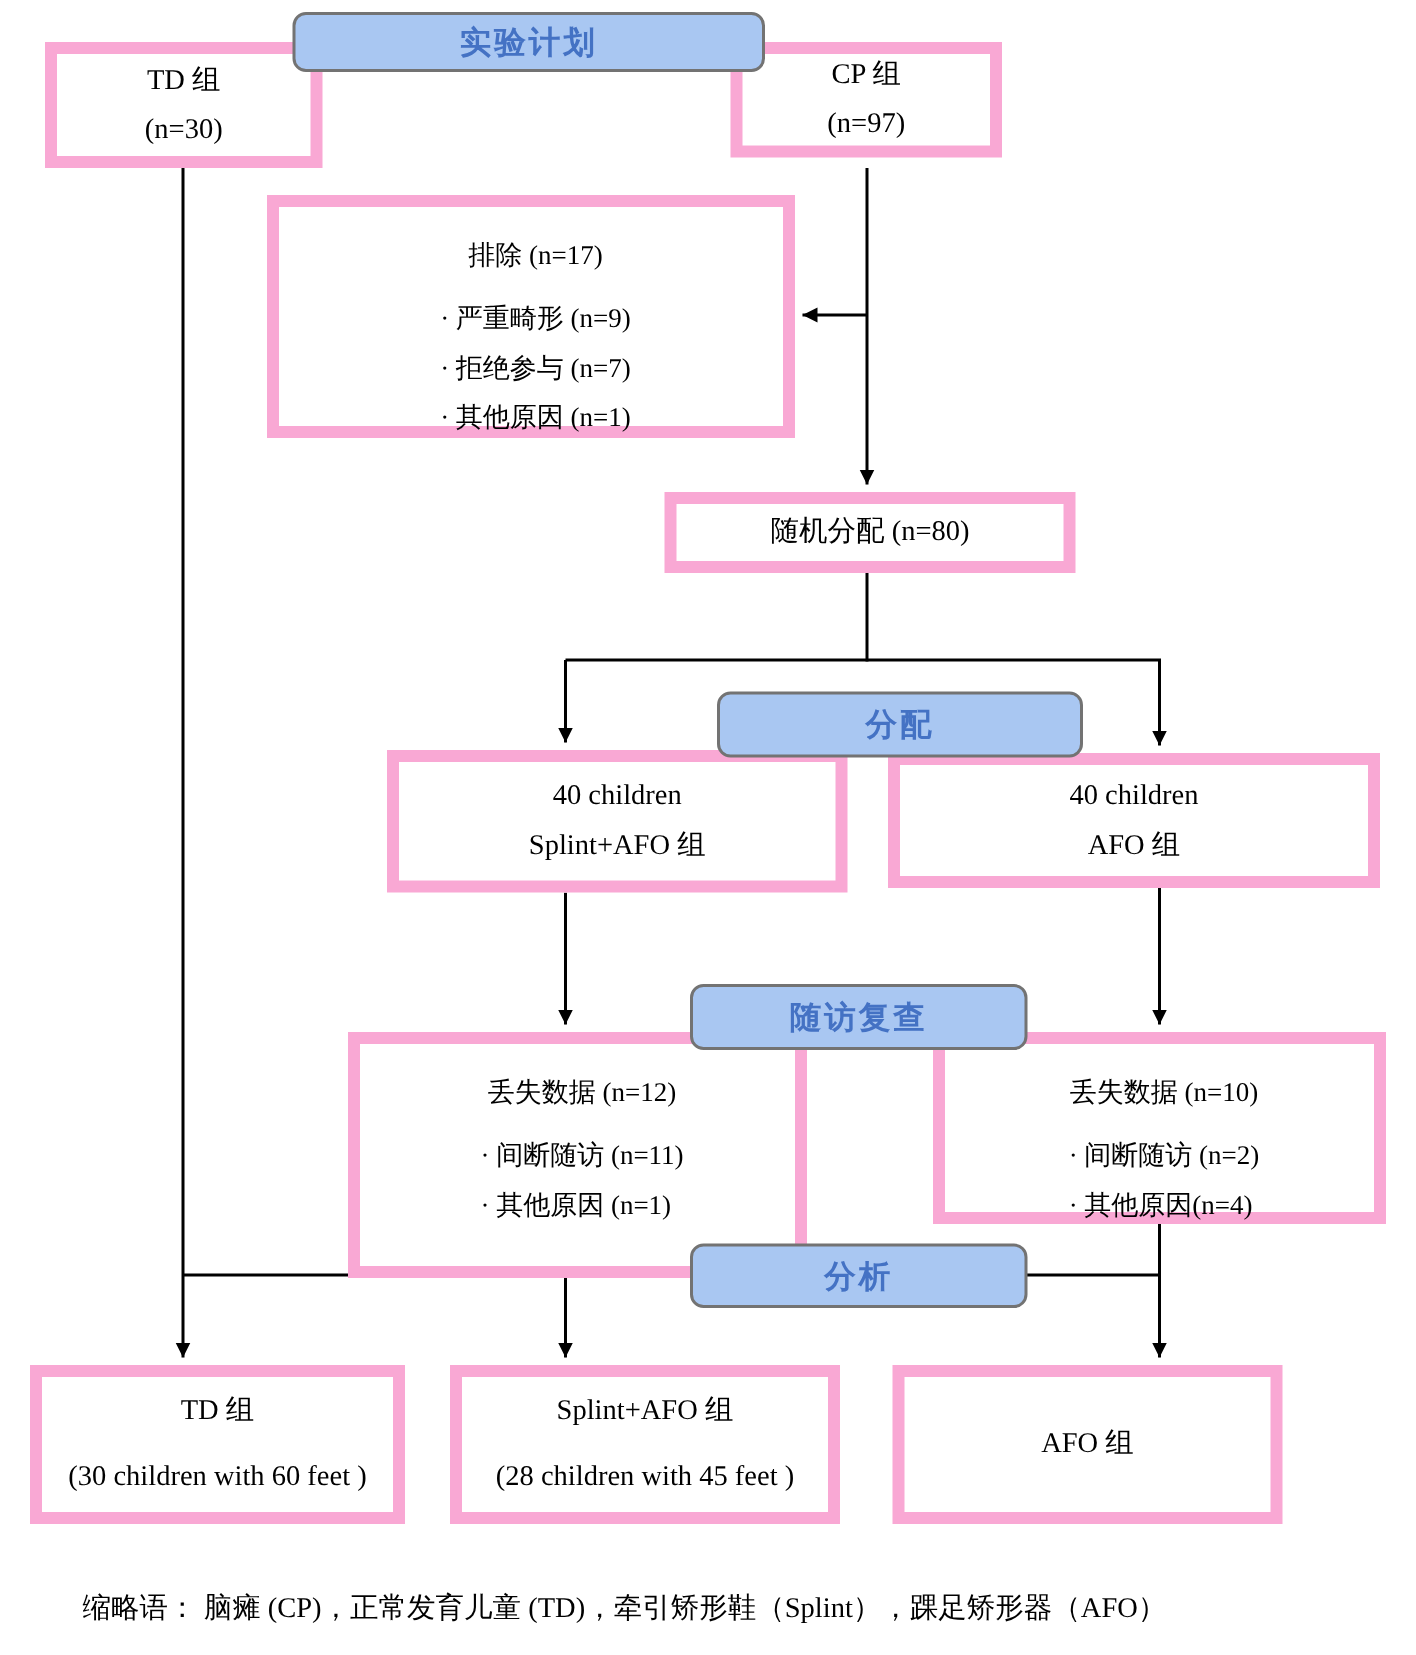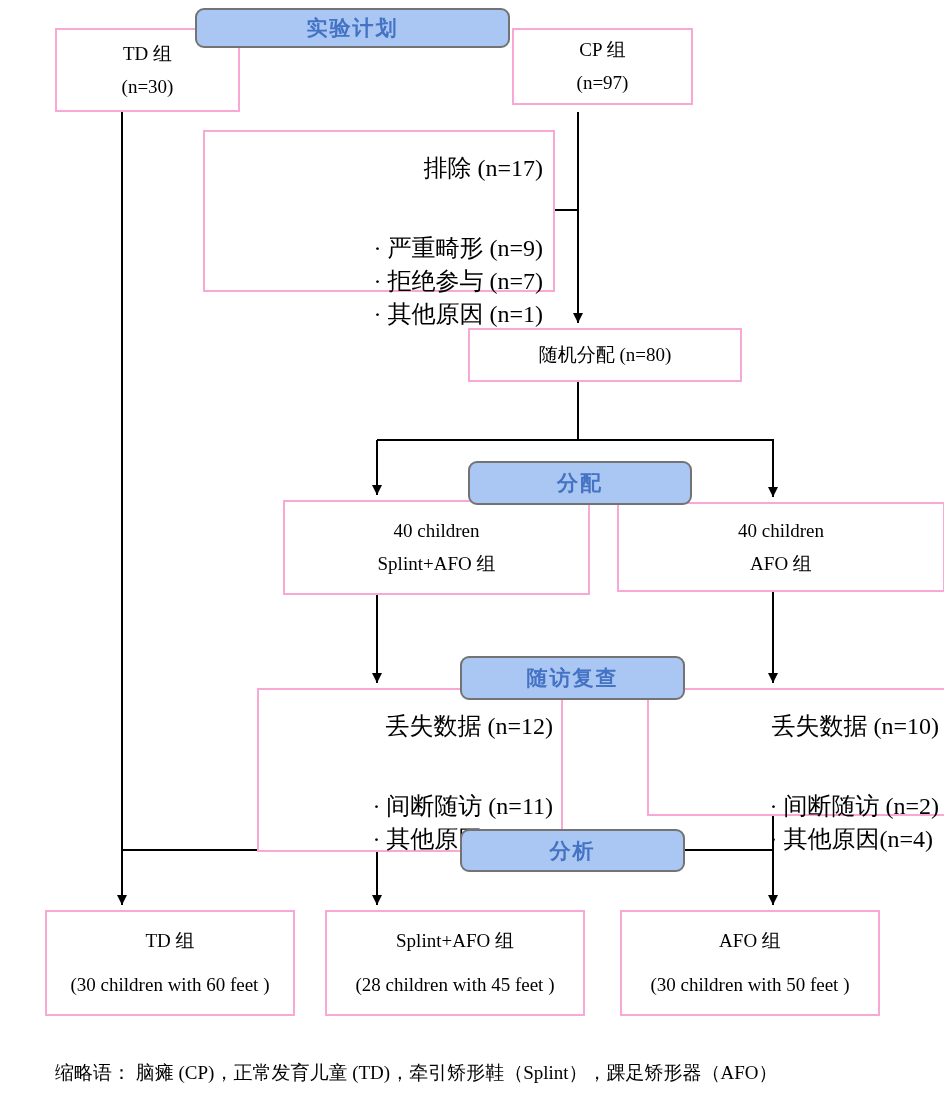--- a/index.html
+++ b/index.html
@@ -8,31 +8,31 @@
     width:944px;height:1103px;
     background:#fff;
     font-family:"Liberation Serif","DejaVu Serif",serif;
     color:#000;
     overflow:hidden;
   }
   svg.connectors{position:absolute;left:0;top:0;z-index:1;}
   svg.connectors line{stroke:#000;stroke-width:2;}
   .wbox{
     position:absolute;z-index:2;
-    background:#fff;border:2px solid #f9a8d4;
+    background:#fff;border:8px solid #f9a8d4;
     box-sizing:border-box;
     display:flex;flex-direction:column;align-items:center;justify-content:center;
-    font-size:19px;text-align:center;margin-left:25px;
+    font-size:19px;text-align:center;
   }
   .wbox .l{line-height:1.45;}
   .wbox.gap-lg{gap:16px;}
   .wbox.gap-sm{gap:5px;}
   .wbox.left-align{
-    align-items:flex-end;justify-content:flex-start;
-    text-align:left;font-size:24px;gap:34px;
+    align-items:center;justify-content:flex-start;
+    text-align:left;font-size:18px;
   }
   .wbox.left-align .title{margin-bottom:14px;}
   .wbox.left-align .items div{line-height:33px;}
   .bbox{
     position:absolute;z-index:3;
     background:#A9C7F2;border:2px solid #737373;border-radius:9px;
     box-sizing:border-box;
     display:flex;align-items:center;justify-content:center;
     color:#4472C4;font-weight:bold;font-size:21px;
     letter-spacing:2px;
@@ -71,21 +71,21 @@
 
     <line x1="377" y1="816" x2="377" y2="905" marker-end="url(#arr)"></line>
     <line x1="773" y1="816" x2="773" y2="905" marker-end="url(#arr)"></line>
 
     <line x1="122" y1="850" x2="773" y2="850"></line>
   </svg>
 
   <div class="bbox" style="left:195px;top:8px;width:315px;height:40px;">
     <span>实验计划</span>
   </div>
-  <div class="bbox" style="left:468px;top:461px;width:224px;height:44px;font-family:Liberation Serif, serif;">
+  <div class="bbox" style="left:478px;top:461px;width:244px;height:44px;font-family:Liberation Serif, serif;">
     <span>分配</span>
   </div>
   <div class="bbox" style="left:460px;top:656px;width:225px;height:44px;">
     <span>随访复查</span>
   </div>
   <div class="bbox" style="left:460px;top:829px;width:225px;height:43px;">
     <span>分析</span>
   </div>
 
   <div class="wbox gap-sm" style="left:30px;top:28px;width:185px;height:84px;">
@@ -137,18 +137,17 @@
   <div class="wbox gap-lg" style="left:20px;top:910px;width:250px;height:106px;">
     <div class="l">TD 组</div>
     <div class="l">(30 children with 60 feet )</div>
   </div>
   <div class="wbox gap-lg" style="left:300px;top:910px;width:260px;height:106px;">
     <div class="l">Splint+AFO 组</div>
     <div class="l">(28 children with 45 feet )</div>
   </div>
   <div class="wbox gap-lg" style="left:595px;top:910px;width:260px;height:106px;">
     <div class="l">AFO 组</div>
-    <div class="l">(30 children with 50 feet )</div>
   </div>
 
   <div class="footer">缩略语： 脑瘫 (CP)，正常发育儿童 (TD)，牵引矫形鞋（Splint），踝足矫形器（AFO）</div>
 
 </div>
 
 </body></html>

